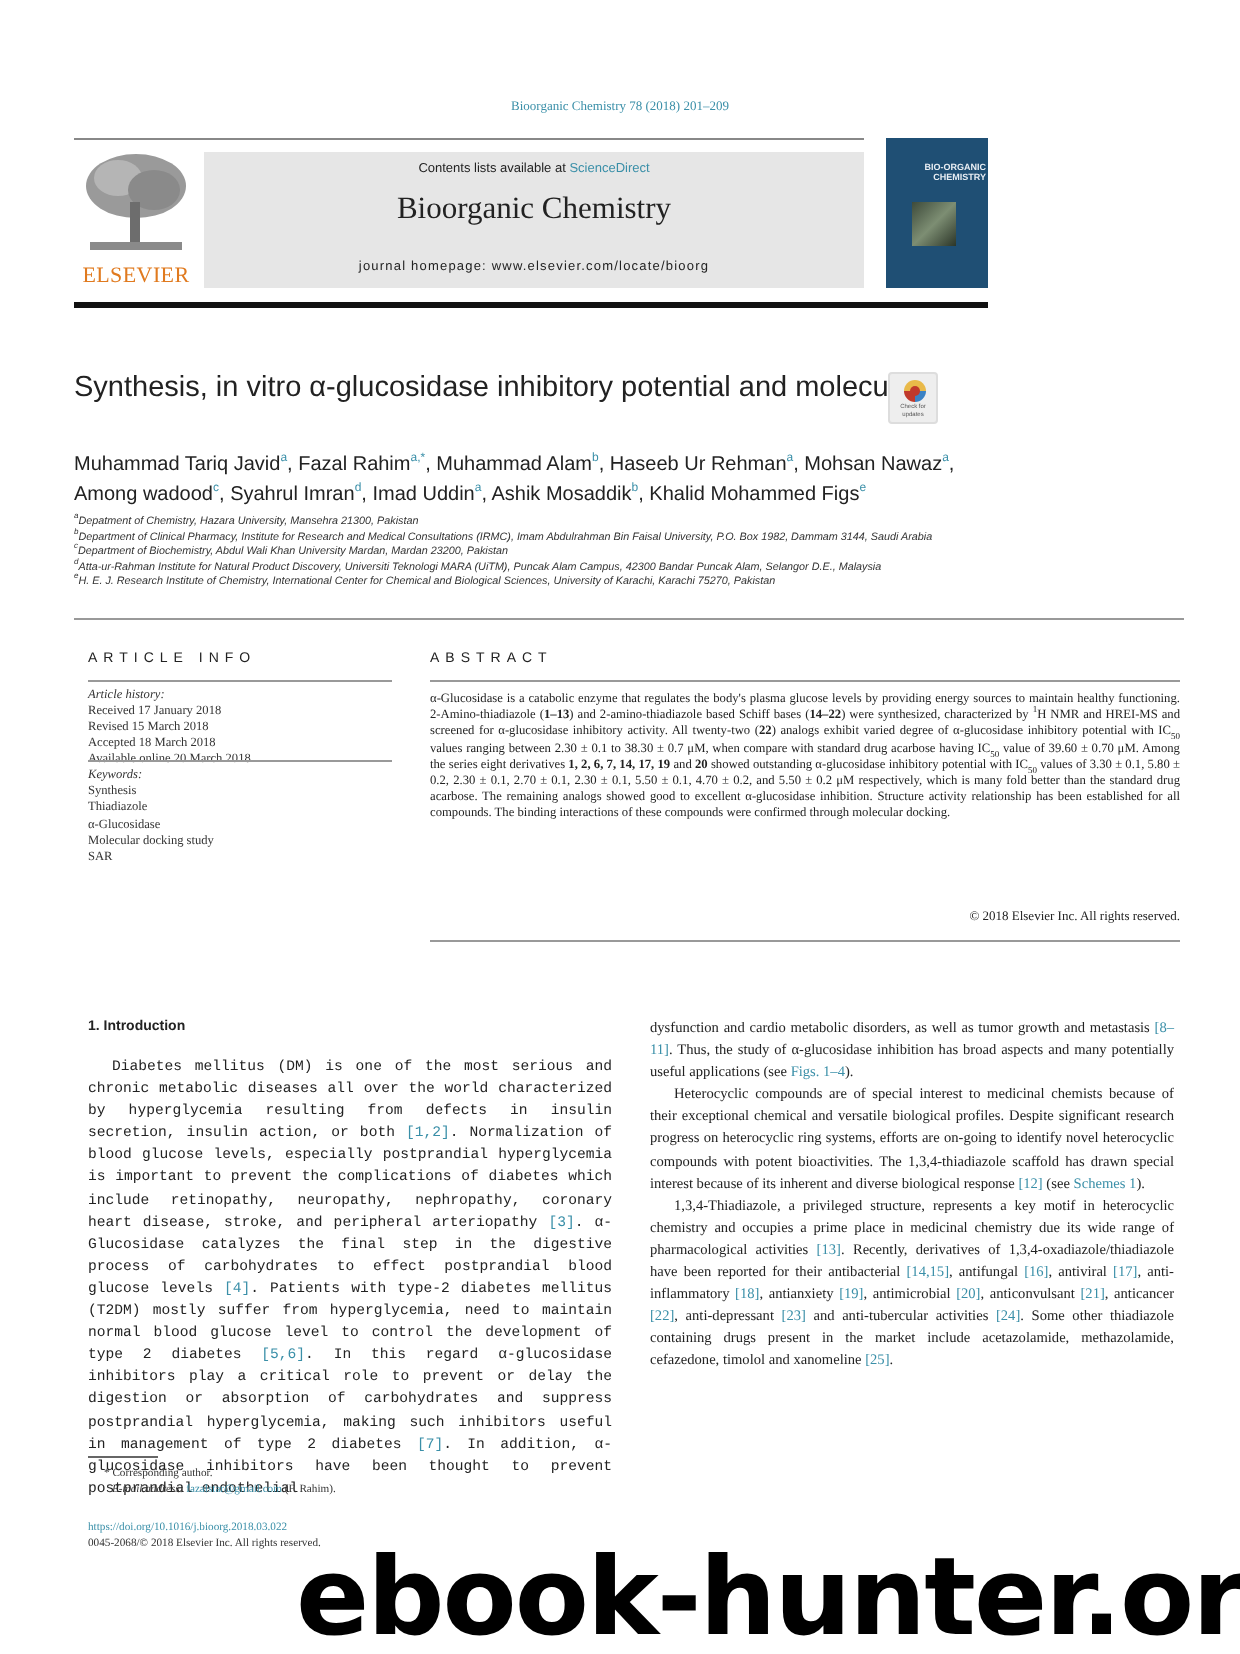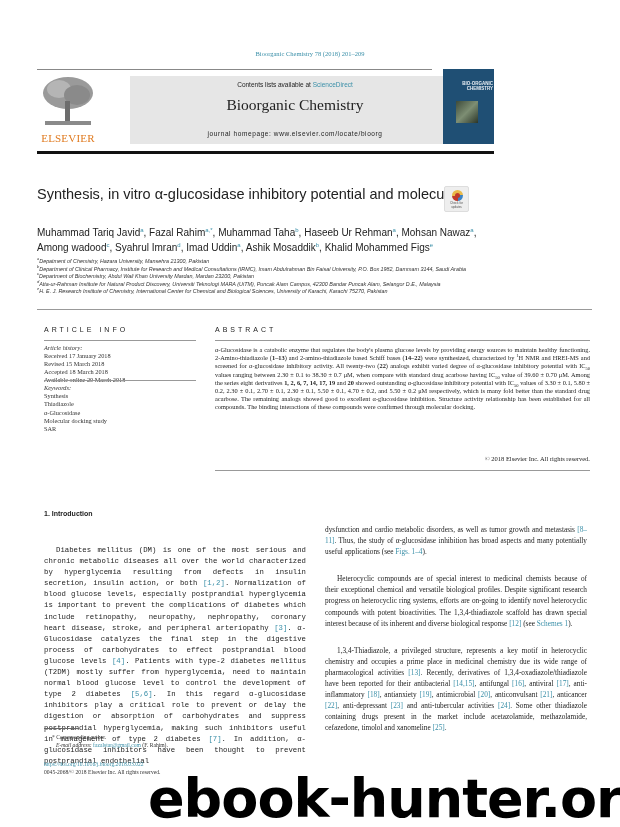--- a/index.html
+++ b/index.html
@@ -6,21 +6,21 @@
   html, body { width: 620px; height: 827px; background: #fff; overflow: hidden; }
   body { position: relative; font-family: "Liberation Serif", serif; color: #222; }
 
   .citation { position: absolute; top: 50px; left: 0; width: 620px; text-align: center; font-size: 6.5px; color: #3a8fa8; }
 
   .header-top-rule { position: absolute; top: 69px; left: 37px; width: 395px; height: 1px; background: #888; }
   .elsevier-logo { position: absolute; top: 75px; left: 37px; width: 62px; height: 69px; }
   .elsevier-tree { position: absolute; top: 0; left: 4px; width: 54px; height: 52px; }
   .elsevier-word { position: absolute; bottom: 0; left: 0; width: 62px; text-align: center; font-size: 11px; color: #e07a1f; letter-spacing: 0.2px; font-family: "Liberation Serif", serif; margin-top: 31px; }
 
-  .journal-band { position: absolute; top: 76px; left: 102px; width: 330px; height: 68px; background: #e6e6e6; margin-left: 28px; }
+  .journal-band { position: absolute; top: 76px; left: 102px; width: 330px; height: 68px; background: #e6e6e6; }
   .contents-line { position: absolute; top: 5px; left: 0; width: 100%; text-align: center; font-family: "Liberation Sans", sans-serif; font-size: 6.5px; color: #222; }
   .contents-line .sd { color: #3a8fa8; }
   .journal-title { position: absolute; top: 20px; left: 0; width: 100%; text-align: center; font-family: "Liberation Serif", serif; font-size: 15.5px; color: #222; }
   .journal-homepage { position: absolute; top: 54px; left: 0; width: 100%; text-align: center; font-family: "Liberation Sans", sans-serif; font-size: 6.5px; letter-spacing: 0.6px; color: #222; }
 
   .cover { position: absolute; top: 69px; left: 443px; width: 51px; height: 75px; background: #1f4f74; }
   .cover-title { position: absolute; top: 12px; left: 2px; width: 48px; text-align: right; font-family: "Liberation Sans", sans-serif; font-size: 4.5px; color: #e8eef4; line-height: 1.15; font-weight: bold; }
   .cover-img { position: absolute; top: 32px; left: 13px; width: 22px; height: 22px; background: linear-gradient(135deg,#3d4a3a,#7d8e73 50%,#2b3528); }
 
   .header-bottom-rule { position: absolute; top: 151px; left: 37px; width: 457px; height: 3px; background: #111; }
@@ -52,21 +52,21 @@
 
   .abstract { position: absolute; top: 346px; left: 215px; width: 375px; font-size: 6.35px; line-height: 8.2px; color: #222; text-align: justify; }
   .abstract b { font-weight: bold; }
   .abstract sub { font-size: 4.5px; vertical-align: sub; line-height: 0; }
   .abstract sup { font-size: 4.5px; vertical-align: super; line-height: 0; }
   .copyright { position: absolute; top: 455px; left: 215px; width: 375px; text-align: right; font-size: 6.5px; color: #222; }
   .ab-rule2 { position: absolute; top: 470px; left: 215px; width: 375px; height: 1px; background: #999; }
 
   .intro-head { position: absolute; top: 510px; left: 44px; font-family: "Liberation Sans", sans-serif; font-weight: bold; font-size: 7px; color: #222; }
   .col { position: absolute; width: 262px; font-size: 7.3px; line-height: 11.1px; color: #222; text-align: justify; }
-  .col p { text-indent: 12px; margin-top: 16px; }
+  .col p { text-indent: 12px; }
   .col-left { top: 529px; left: 44px; font-family: Liberation Mono, monospace; }
   .col-right { top: 508px; left: 325px; }
   .ref { color: #3a8fa8; }
 
   .fn-rule { position: absolute; top: 728px; left: 44px; width: 35px; height: 1px; background: #666; }
   .footnote { position: absolute; top: 733px; left: 44px; width: 262px; font-size: 5.6px; line-height: 8px; color: #333; }
   .footnote .it { font-style: italic; }
   .footnote .lnk { color: #3a8fa8; }
   .doi { position: absolute; top: 761px; left: 44px; font-size: 5.6px; color: #3a8fa8; }
   .issn { position: absolute; top: 769px; left: 44px; font-size: 5.6px; color: #333; }
@@ -109,21 +109,21 @@
 </div>
 
 <div class="check-updates">
   <div class="ring"></div>
   <div class="lbl">Check for updates</div>
 </div>
 
 <div class="authors">
   <span>Muhammad Tariq Javid</span><sup>a</sup><span>, </span>
   <span>Fazal Rahim</span><sup>a,*</sup><span>, </span>
-  <span>Muhammad Taha</span><sup>b</sup><span>, </span>
+  <span>Muhammad Alam</span><sup>b</sup><span>, </span>
   <span>Haseeb Ur Rehman</span><sup>a</sup><span>, </span>
   <span>Mohsan Nawaz</span><sup>a</sup><span>,</span><br>
   <span>Among wadood</span><sup>c</sup><span>, </span>
   <span>Syahrul Imran</span><sup>d</sup><span>, </span>
   <span>Imad Uddin</span><sup>a</sup><span>, </span>
   <span>Ashik Mosaddik</span><sup>b</sup><span>, </span>
   <span>Khalid Mohammed Figs</span><sup>e</sup>
 </div>
 
 <div class="affils">

